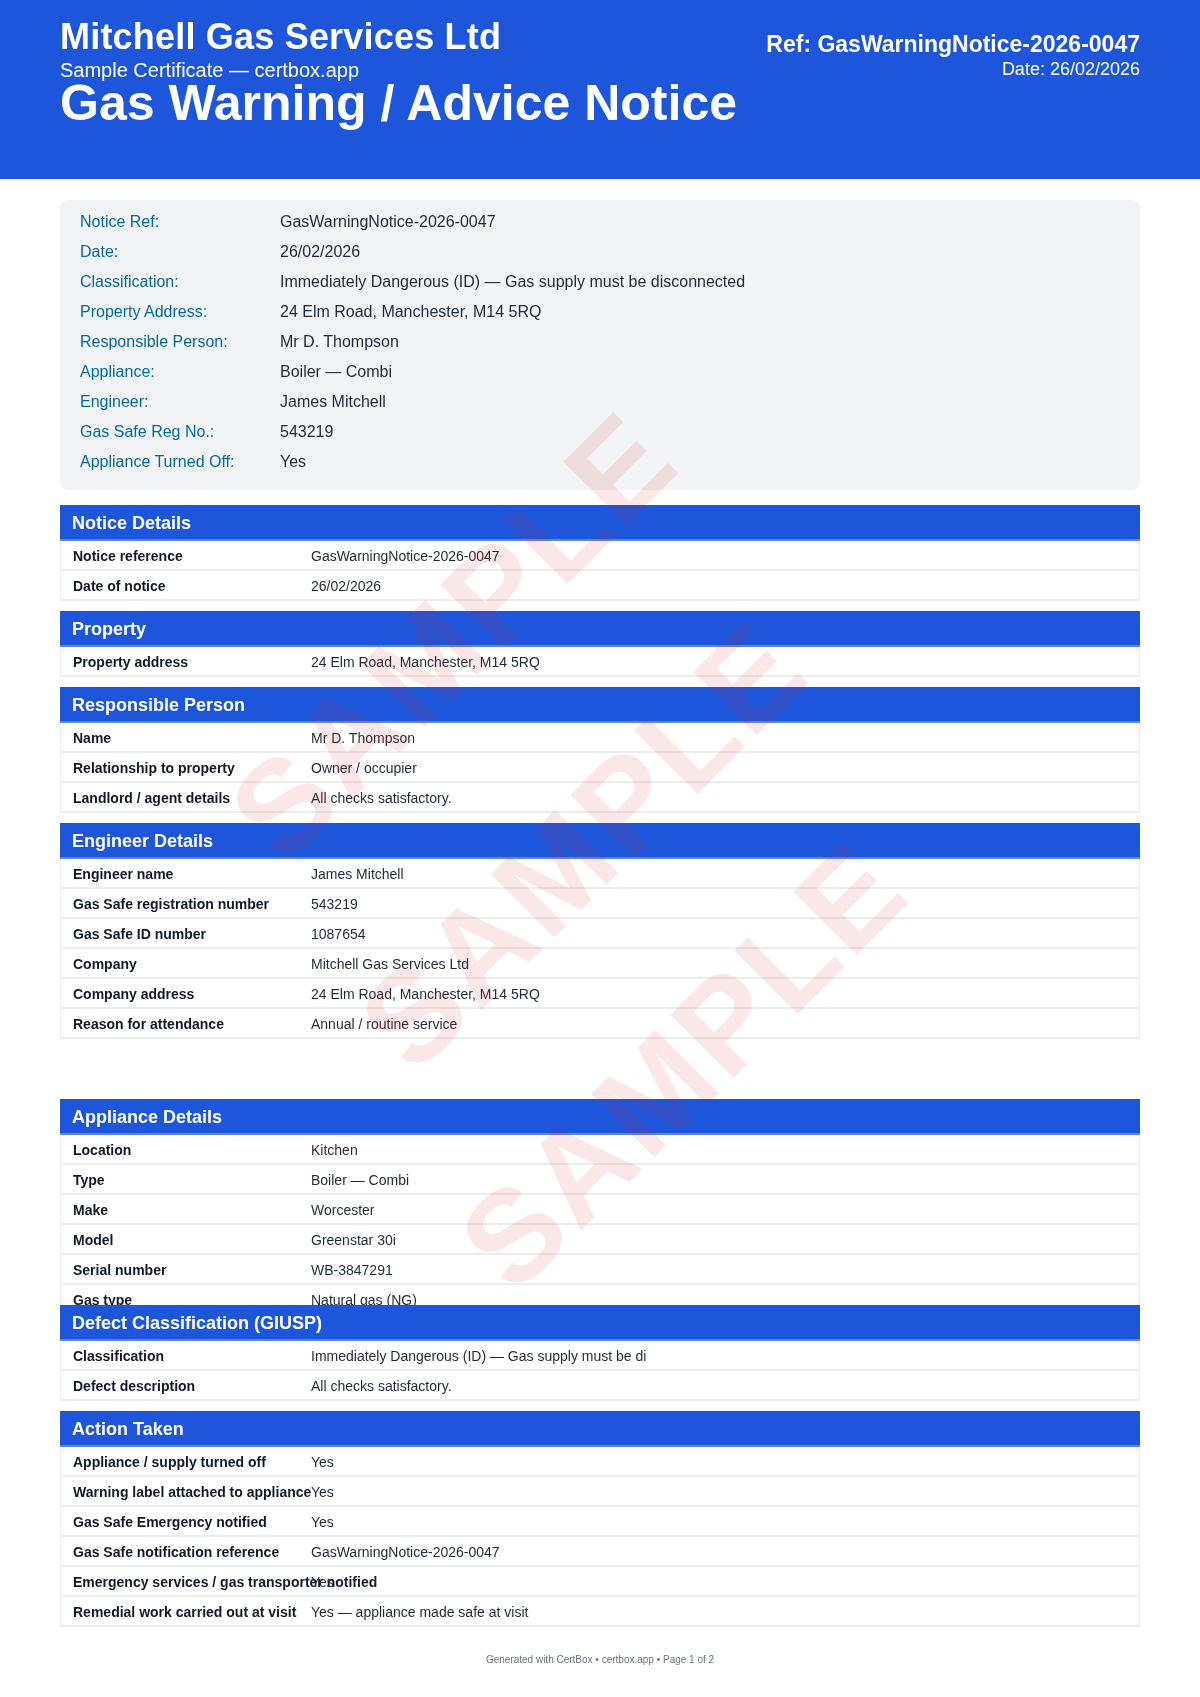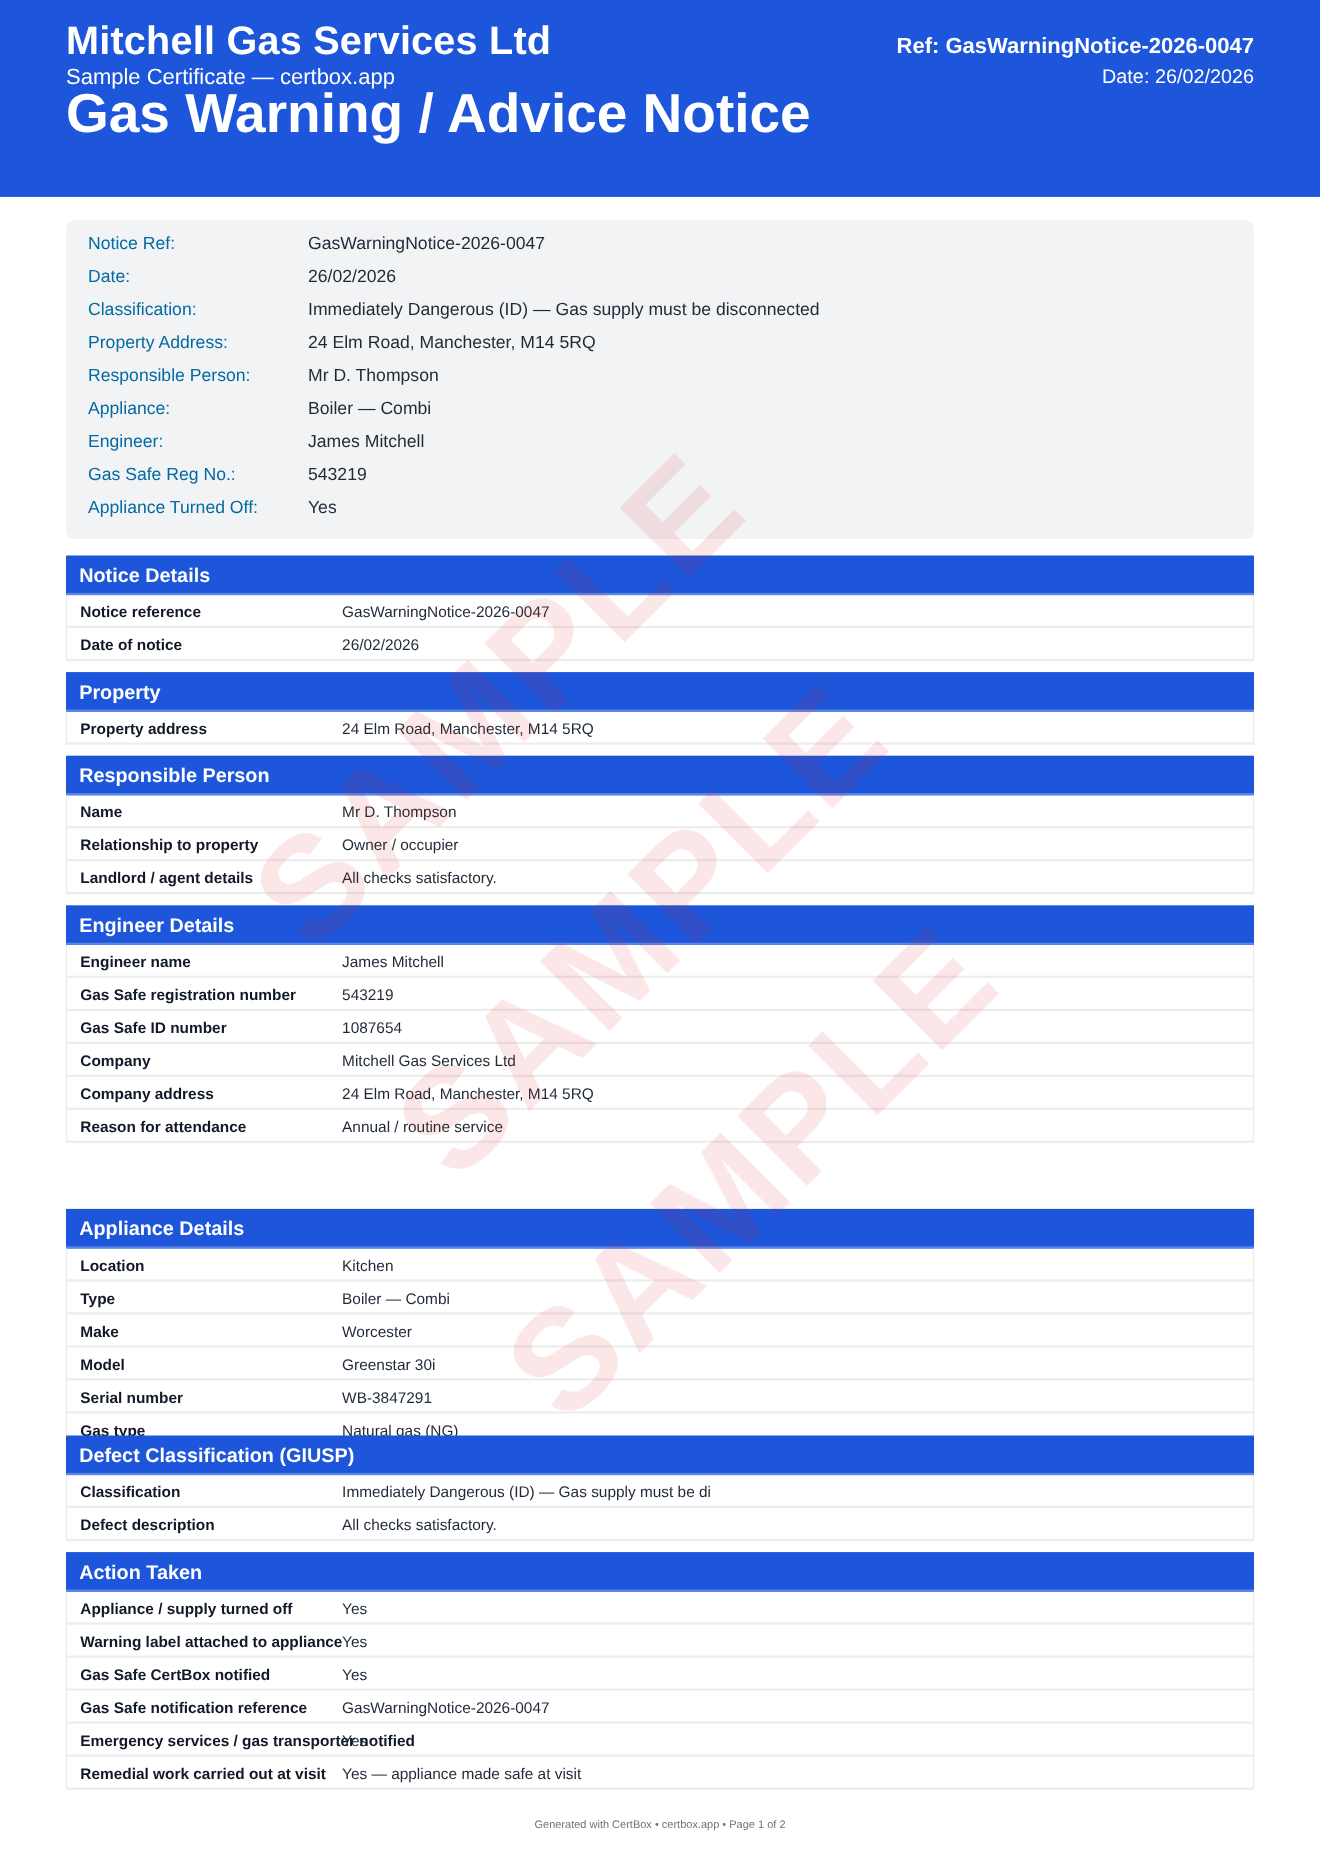--- a/index.html
+++ b/index.html
@@ -6,21 +6,21 @@
     html, body { width: 1200px; height: 1697px; background: #ffffff; overflow: hidden; }
     body { font-family: "Liberation Sans", sans-serif; color: #111827; position: relative; }
 
     .header {
       position: absolute; left: 0; top: 0; width: 1200px; height: 179px;
       background: #1d56db; color: #ffffff;
     }
     .company { position: absolute; left: 60px; top: 16px; font-size: 36px; font-weight: bold; letter-spacing: 0.2px; }
     .subtitle { position: absolute; left: 60px; top: 59px; font-size: 20px; font-weight: normal; }
     .doc-title { position: absolute; left: 60px; top: 74px; font-size: 50px; font-weight: bold; }
-    .ref { position: absolute; right: 60px; top: 31px; font-size: 20px; font-weight: bold; text-align: right; }
+    .ref { position: absolute; right: 60px; top: 31px; font-size: 23px; font-weight: bold; text-align: right; }
     .date { position: absolute; right: 60px; top: 59px; font-size: 18px; text-align: right; }
 
     .summary {
       position: absolute; left: 60px; top: 200px; width: 1080px; height: 290px;
       background: #f2f3f5; border-radius: 8px;
     }
     .summary-row { position: absolute; left: 20px; height: 30px; font-size: 16px; }
     .summary-label { position: absolute; left: 0; width: 200px; color: #0369a1; font-weight: normal; white-space: nowrap; }
     .summary-value { position: absolute; left: 200px; color: #1f2937; white-space: nowrap; }
 
@@ -205,21 +205,21 @@
   <div class="section-head">Action Taken</div>
   <div class="row">
     <span class="row-label">Appliance / supply turned off</span>
     <span class="row-value">Yes</span>
   </div>
   <div class="row">
     <span class="row-label">Warning label attached to appliance</span>
     <span class="row-value">Yes</span>
   </div>
   <div class="row">
-    <span class="row-label">Gas Safe CertBox notified</span>
+    <span class="row-label">Gas Safe Emergency notified</span>
     <span class="row-value">Yes</span>
   </div>
   <div class="row">
     <span class="row-label">Gas Safe notification reference</span>
     <span class="row-value">GasWarningNotice-2026-0047</span>
   </div>
   <div class="row">
     <span class="row-label">Emergency services / gas transporter notified</span>
     <span class="row-value">Yes</span>
   </div>

